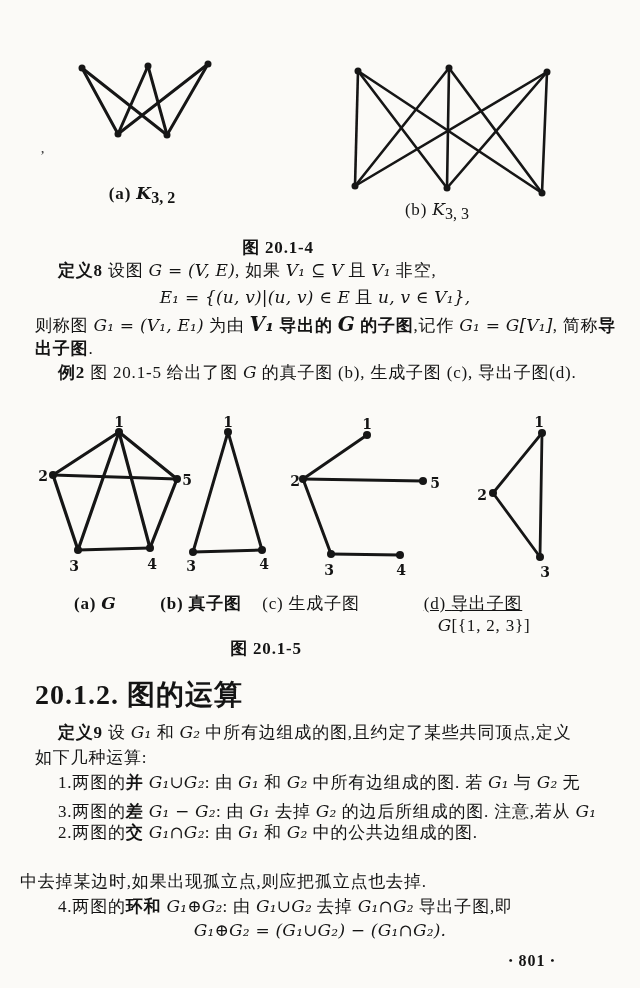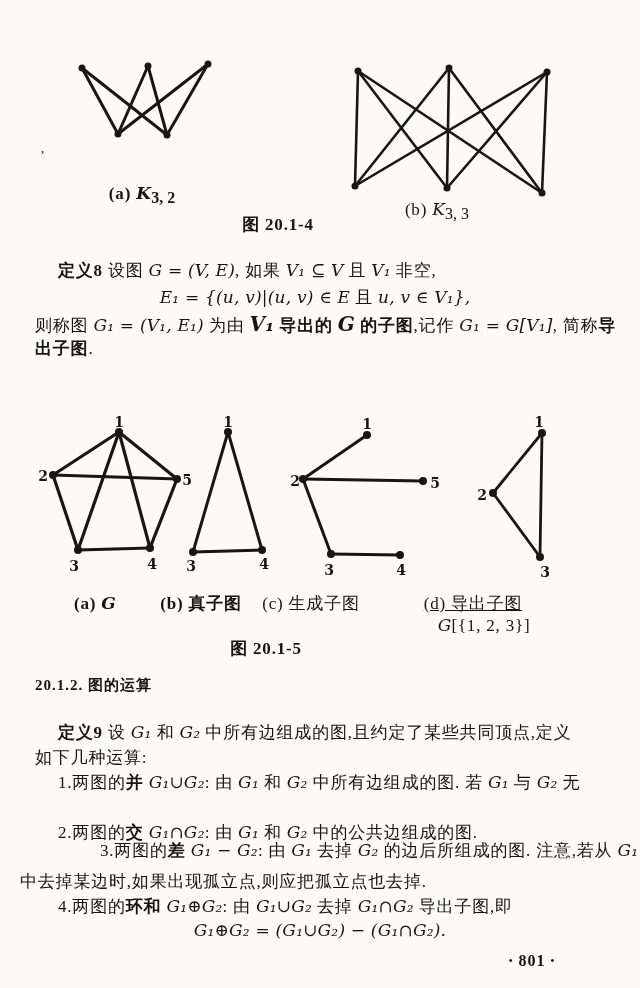--- a/index.html
+++ b/index.html
@@ -20,21 +20,21 @@
   }
   .centered{transform:translateX(-50%);}
   .seg{}
   .seg.b{font-weight:bold;}
   .seg.m{font-family:"DejaVu Serif", serif;font-style:italic;letter-spacing:0.2px;}
   .seg.big{font-size:20px;}
   .seg.sub{font-size:16px;vertical-align:-4px;letter-spacing:0px;}
   .seg.dot{font-size:11px;vertical-align:2px;}
   .section-heading{
     position:absolute;
-    font-size:15px;
+    font-size:28px;
     font-weight:bold;
     letter-spacing:1px;
   }
   .graph{position:absolute;}
   .graph svg{display:block;overflow:visible;}
   .vlabel{
     font-family:"DejaVu Serif", serif;
     font-size:14px;
     font-weight:bold;
     fill:#141414;
@@ -79,26 +79,27 @@
         <circle cx="10" cy="131" r="3.5" fill="#161616"></circle>
         <circle cx="102" cy="133" r="3.5" fill="#161616"></circle>
         <circle cx="197" cy="138" r="3.5" fill="#161616"></circle>
       </svg>
     </div>
 
   <span class="artifact" style="left:40px;top:148px;">’</span>
 
   <div class="line centered" style="left:142px;top:183px;"><span class="seg b">(a) </span><span class="seg m b">K</span><span class="seg sub b">3, 2</span></div>
   <div class="line centered" style="left:437px;top:199px;"><span class="seg">(b) </span><span class="seg m">K</span><span class="seg sub">3, 3</span></div>
-  <div class="line centered" style="left:278px;top:214px;"><span class="seg b">图   20.1-4</span></div>
+  <div class="line centered" style="left:278px;top:237px;"><span class="seg b">图   20.1-4</span></div>
 
   <div class="line" style="left:58px;top:260px;"><span class="seg b">定义8</span><span class="seg">  设图 </span><span class="seg m">G = (V, E)</span><span class="seg">, 如果 </span><span class="seg m">V₁ ⊆ V</span><span class="seg"> 且 </span><span class="seg m">V₁</span><span class="seg"> 非空,</span></div>
   <div class="line centered" style="left:315px;top:287px;"><span class="seg m">E₁ = {(u, v)|(u, v) ∈ E</span><span class="seg"> 且 </span><span class="seg m">u, v ∈ V₁},</span></div>
   <div class="line" style="left:35px;top:312px;"><span class="seg">则称图 </span><span class="seg m">G₁ = (V₁, E₁)</span><span class="seg"> 为由 </span><span class="seg m b big">V₁</span><span class="seg"> </span><span class="seg b">导出的</span><span class="seg"> </span><span class="seg m b big">G</span><span class="seg"> </span><span class="seg b">的子图</span><span class="seg">,记作 </span><span class="seg m">G₁ = G[V₁]</span><span class="seg">, 简称</span><span class="seg b">导</span></div>
   <div class="line" style="left:35px;top:338px;"><span class="seg b">出子图</span><span class="seg">.</span></div>
+  <div class="line" style="left:58px;top:362px;"><span class="seg b">例2</span><span class="seg">  图 20.1-5 给出了图 </span><span class="seg m">G</span><span class="seg"> 的真子图 (b), 生成子图 (c), 导出子图(d).</span></div>
 
   <div class="graph" style="left:40px;top:415px;">
       <svg width="150" height="165">
         <line x1="79" y1="17" x2="13" y2="60" stroke="#161616" stroke-width="3.2" stroke-linecap="round"></line>
         <line x1="79" y1="17" x2="137" y2="64" stroke="#161616" stroke-width="3.2" stroke-linecap="round"></line>
         <line x1="13" y1="60" x2="137" y2="64" stroke="#161616" stroke-width="3.2" stroke-linecap="round"></line>
         <line x1="13" y1="60" x2="38" y2="135" stroke="#161616" stroke-width="3.2" stroke-linecap="round"></line>
         <line x1="137" y1="64" x2="110" y2="133" stroke="#161616" stroke-width="3.2" stroke-linecap="round"></line>
         <line x1="38" y1="135" x2="110" y2="133" stroke="#161616" stroke-width="3.2" stroke-linecap="round"></line>
         <line x1="79" y1="17" x2="38" y2="135" stroke="#161616" stroke-width="3.2" stroke-linecap="round"></line>
@@ -167,20 +168,20 @@
   <div class="line centered" style="left:484px;top:615px;"><span class="seg m">G</span><span class="seg">[{1, 2, 3}]</span></div>
   <div class="line centered" style="left:266px;top:638px;"><span class="seg b">图   20.1-5</span></div>
 
   <div class="section-heading" style="left:35px;top:676px;">20.1.2. 图的运算</div>
 
   <div class="line" style="left:58px;top:722px;"><span class="seg b">定义9</span><span class="seg">  设 </span><span class="seg m">G₁</span><span class="seg"> 和 </span><span class="seg m">G₂</span><span class="seg"> 中所有边组成的图,且约定了某些共同顶点,定义</span></div>
   <div class="line" style="left:35px;top:747px;"><span class="seg">如下几种运算:</span></div>
 
   <div class="line" style="left:58px;top:772px;"><span class="seg">1.两图的</span><span class="seg b">并</span><span class="seg"> </span><span class="seg m">G₁∪G₂</span><span class="seg">: 由 </span><span class="seg m">G₁</span><span class="seg"> 和 </span><span class="seg m">G₂</span><span class="seg"> 中所有边组成的图.  若 </span><span class="seg m">G₁</span><span class="seg"> 与 </span><span class="seg m">G₂</span><span class="seg"> 无</span></div>
   <div class="line" style="left:58px;top:822px;"><span class="seg">2.两图的</span><span class="seg b">交</span><span class="seg"> </span><span class="seg m">G₁∩G₂</span><span class="seg">: 由 </span><span class="seg m">G₁</span><span class="seg"> 和 </span><span class="seg m">G₂</span><span class="seg"> 中的公共边组成的图.</span></div>
-  <div class="line" style="left:58px;top:840px;margin-left:42px;"><span class="seg">3.两图的</span><span class="seg b">差</span><span class="seg"> </span><span class="seg m">G₁ − G₂</span><span class="seg">: 由 </span><span class="seg m">G₁</span><span class="seg"> 去掉 </span><span class="seg m">G₂</span><span class="seg"> 的边后所组成的图. 注意,若从 </span><span class="seg m">G₁</span></div>
+  <div class="line" style="left:58px;top:801px;"><span class="seg">3.两图的</span><span class="seg b">差</span><span class="seg"> </span><span class="seg m">G₁ − G₂</span><span class="seg">: 由 </span><span class="seg m">G₁</span><span class="seg"> 去掉 </span><span class="seg m">G₂</span><span class="seg"> 的边后所组成的图. 注意,若从 </span><span class="seg m">G₁</span></div>
   <div class="line" style="left:20px;top:871px;"><span class="seg">中去掉某边时,如果出现孤立点,则应把孤立点也去掉.</span></div>
   <div class="line" style="left:58px;top:896px;"><span class="seg">4.两图的</span><span class="seg b">环和</span><span class="seg"> </span><span class="seg m">G₁⊕G₂</span><span class="seg">: 由 </span><span class="seg m">G₁∪G₂</span><span class="seg"> 去掉 </span><span class="seg m">G₁∩G₂</span><span class="seg"> 导出子图,即</span></div>
   <div class="line centered" style="left:320px;top:920px;"><span class="seg m">G₁⊕G₂ = (G₁∪G₂) − (G₁∩G₂).</span></div>
 
   <div class="pagenum centered" style="left:532px;top:952px;"><span class="seg dot">•</span><span class="seg b"> 801 </span><span class="seg dot">•</span></div>
 
 </div>
 
 </body></html>

